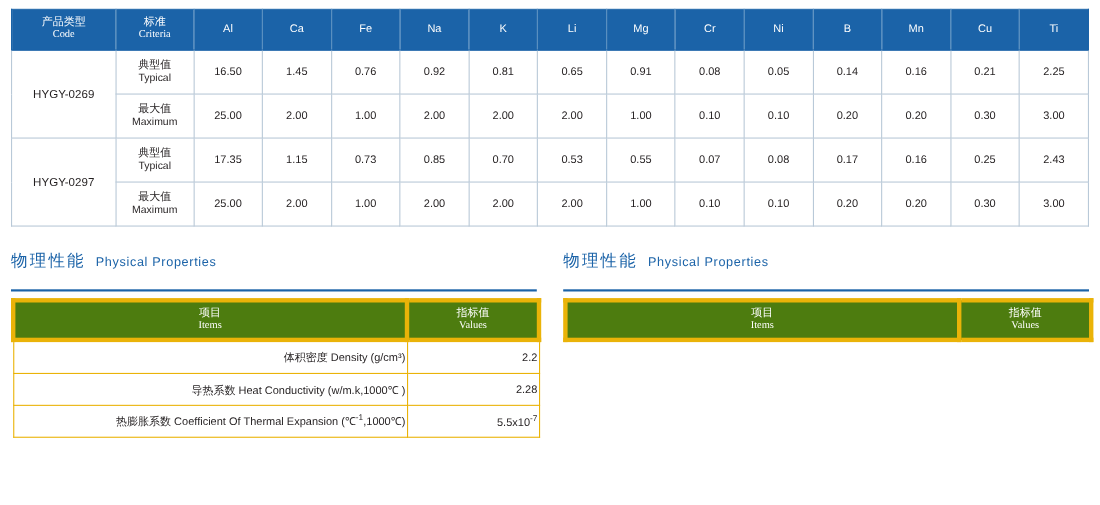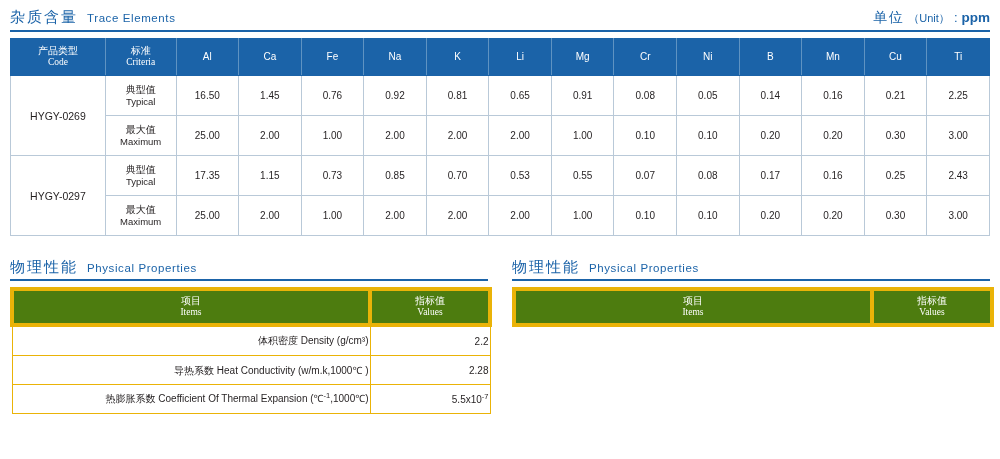--- a/index.html
+++ b/index.html
@@ -123,21 +123,21 @@
     margin-top: 22px;
   }
   .prop-block {
     width: 478px;
   }
   .prop-head {
     display: flex;
     align-items: baseline;
     gap: 9px;
     border-bottom: 2px solid #1b63a8;
-    padding-bottom: 2px;
+    padding-bottom: 16px;
     margin-bottom: 6px;
   }
   table.prop {
     width: 478px;
     border-collapse: collapse;
     table-layout: fixed;
   }
   table.prop th {
     background: #4d7c0f;
     color: #ffffff;
@@ -155,32 +155,20 @@
     color: #231f20;
   }
   table.prop td.item { font-size: 10px; }
   sup { font-size: 7.5px; }
 </style>
 </head>
 <body>
 
 <div class="page">
 
-  <div class="trace-head">
-    <div class="trace-head-left">
-      <span class="title-cn">杂质含量</span>
-      <span class="title-en">Trace Elements</span>
-    </div>
-    <div class="trace-head-right">
-      <span class="unit-cn">单位</span>
-      <span class="unit-en">（Unit）</span>
-      <span class="unit-colon">:</span>
-      <span class="unit-val">ppm</span>
-    </div>
-  </div>
 
   <table class="trace">
     <colgroup>
       <col style="width:94px">
       <col style="width:70px">
       <col style="width:62px">
         <col style="width:62px">
         <col style="width:62px">
       <col style="width:62px">
         <col style="width:62px">

